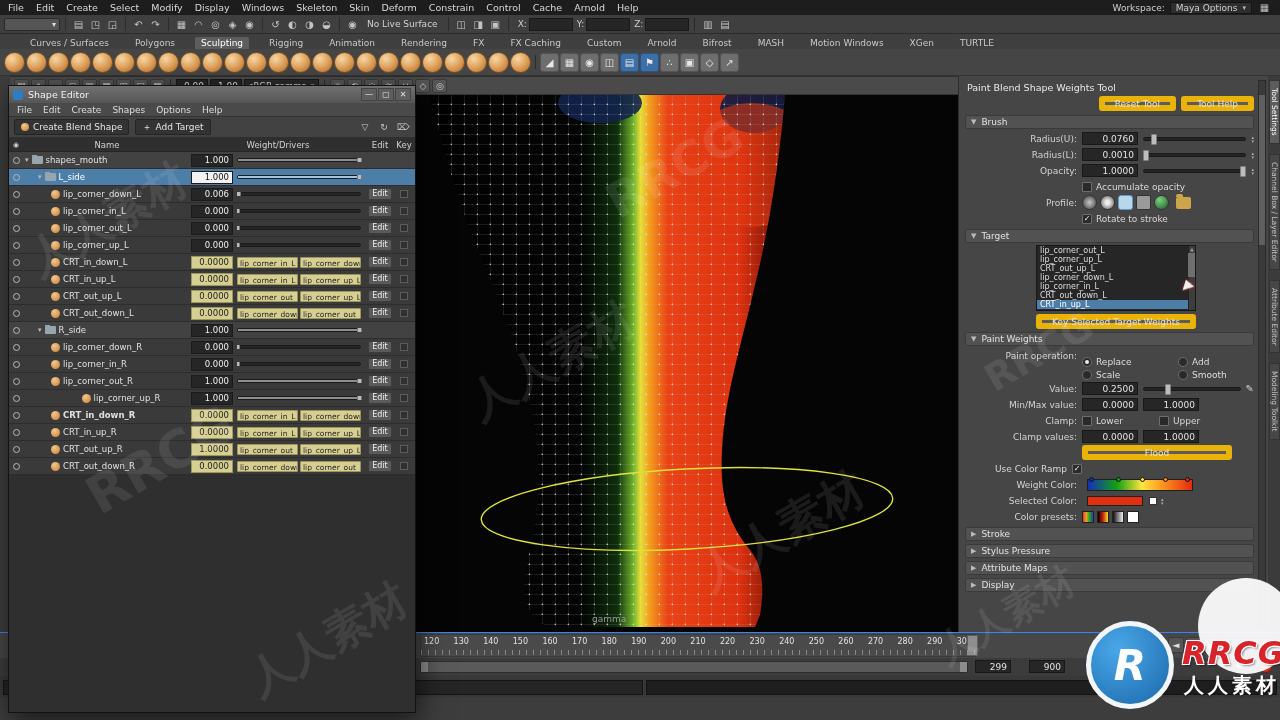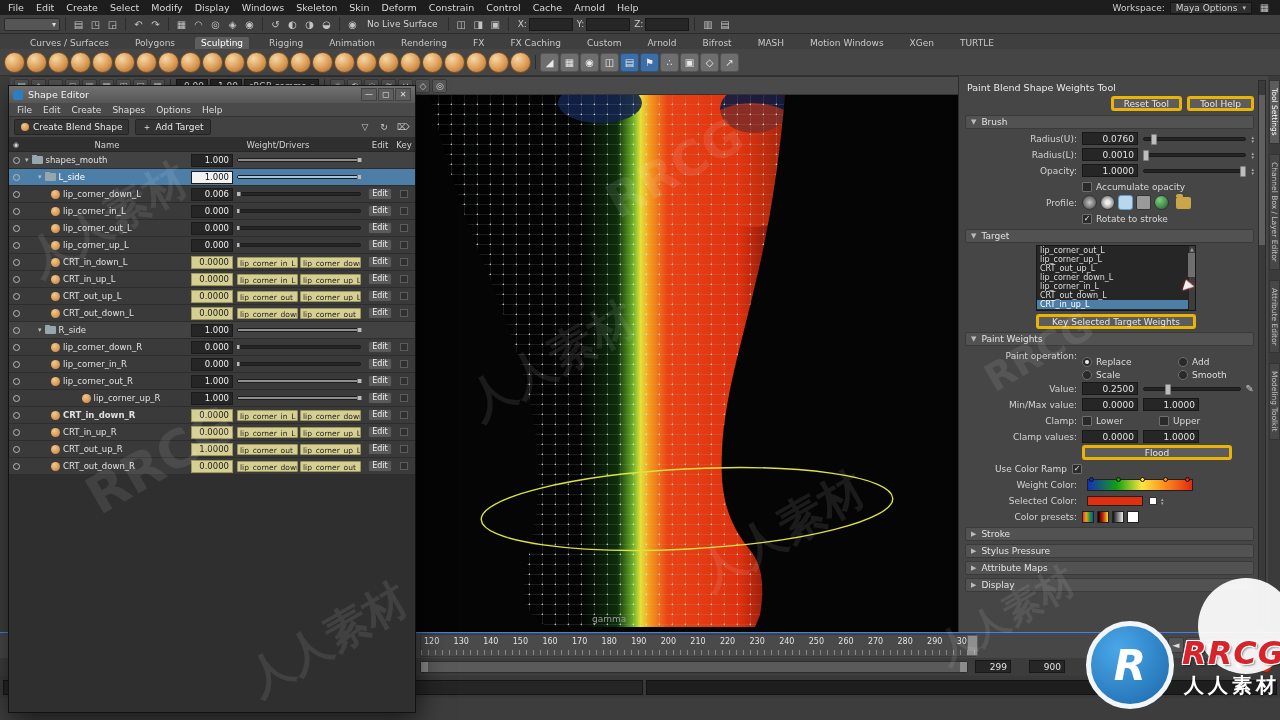--- a/index.html
+++ b/index.html
@@ -84,21 +84,21 @@
 .se-editc{width:30px;flex:none;display:flex;justify-content:center}
 .btn-edit{height:12px;background:#5a5a5a;border:1px solid #3c3c3c;border-radius:2px;color:#eee;font-size:8px;padding:0 3px;line-height:10px}
 .se-keyc{width:18px;flex:none;display:flex;justify-content:center}
 .key-ico{width:8px;height:8px;background:#303030;border:1px solid #5c5c5c}
 .se-empty{flex:1;background:#2f2f2f}
 
 
 .rpanel{position:absolute;left:958px;top:76px;width:310px;height:556px;background:#464646;z-index:2;border-left:1px solid #2e2e2e;padding:4px 14px 0 6px}
 .rp-title{font-size:9.5px;color:#e8e8e8;margin:2px 0 3px 2px}
 .rp-btnrow{display:flex;justify-content:flex-end;gap:5px;margin-bottom:4px}
-.btn{background:#5c5c5c;border:3px solid #eab308;border-radius:3px;color:#e4e4e4;font-size:9px;height:15px;display:flex;align-items:center;justify-content:center;padding:0 10px}
+.btn{background:#5c5c5c;border:6px solid #eab308;border-radius:3px;color:#e4e4e4;font-size:9px;height:15px;display:flex;align-items:center;justify-content:center;padding:0 10px}
 .sect{height:14px;background:#525252;border:1px solid #3a3a3a;border-radius:2px;display:flex;align-items:center;gap:5px;padding:0 5px;font-size:9px;color:#e2e2e2;margin:3px 0 2px}
 .tri{font-size:7px;color:#bbb}
 .prow{display:flex;align-items:center;height:15px;margin:1px 0}
 .prow.tall{height:auto;align-items:flex-start}
 .plabel{width:112px;text-align:right;margin-right:5px;color:#d2d2d2;font-size:9px;flex:none}
 .hsl{position:relative;flex:1;height:4px;background:#252525;border:1px solid #1a1a1a;border-radius:2px;margin:0 5px}
 .hsl i{position:absolute;top:-4px;width:6px;height:11px;background:#bdbdbd;border:1px solid #7e7e7e;border-radius:1px}
 .spin{display:flex;flex-direction:column;font-size:5px;color:#aaa;line-height:4px;flex:none}
 .cb{width:10px;height:10px;background:#2a2a2a;border:1px solid #6e6e6e;border-radius:1px;display:flex;align-items:center;justify-content:center;color:#ececec;font-size:8px;margin-right:4px;flex:none}
 .cblabel{font-size:9px;color:#d8d8d8}

